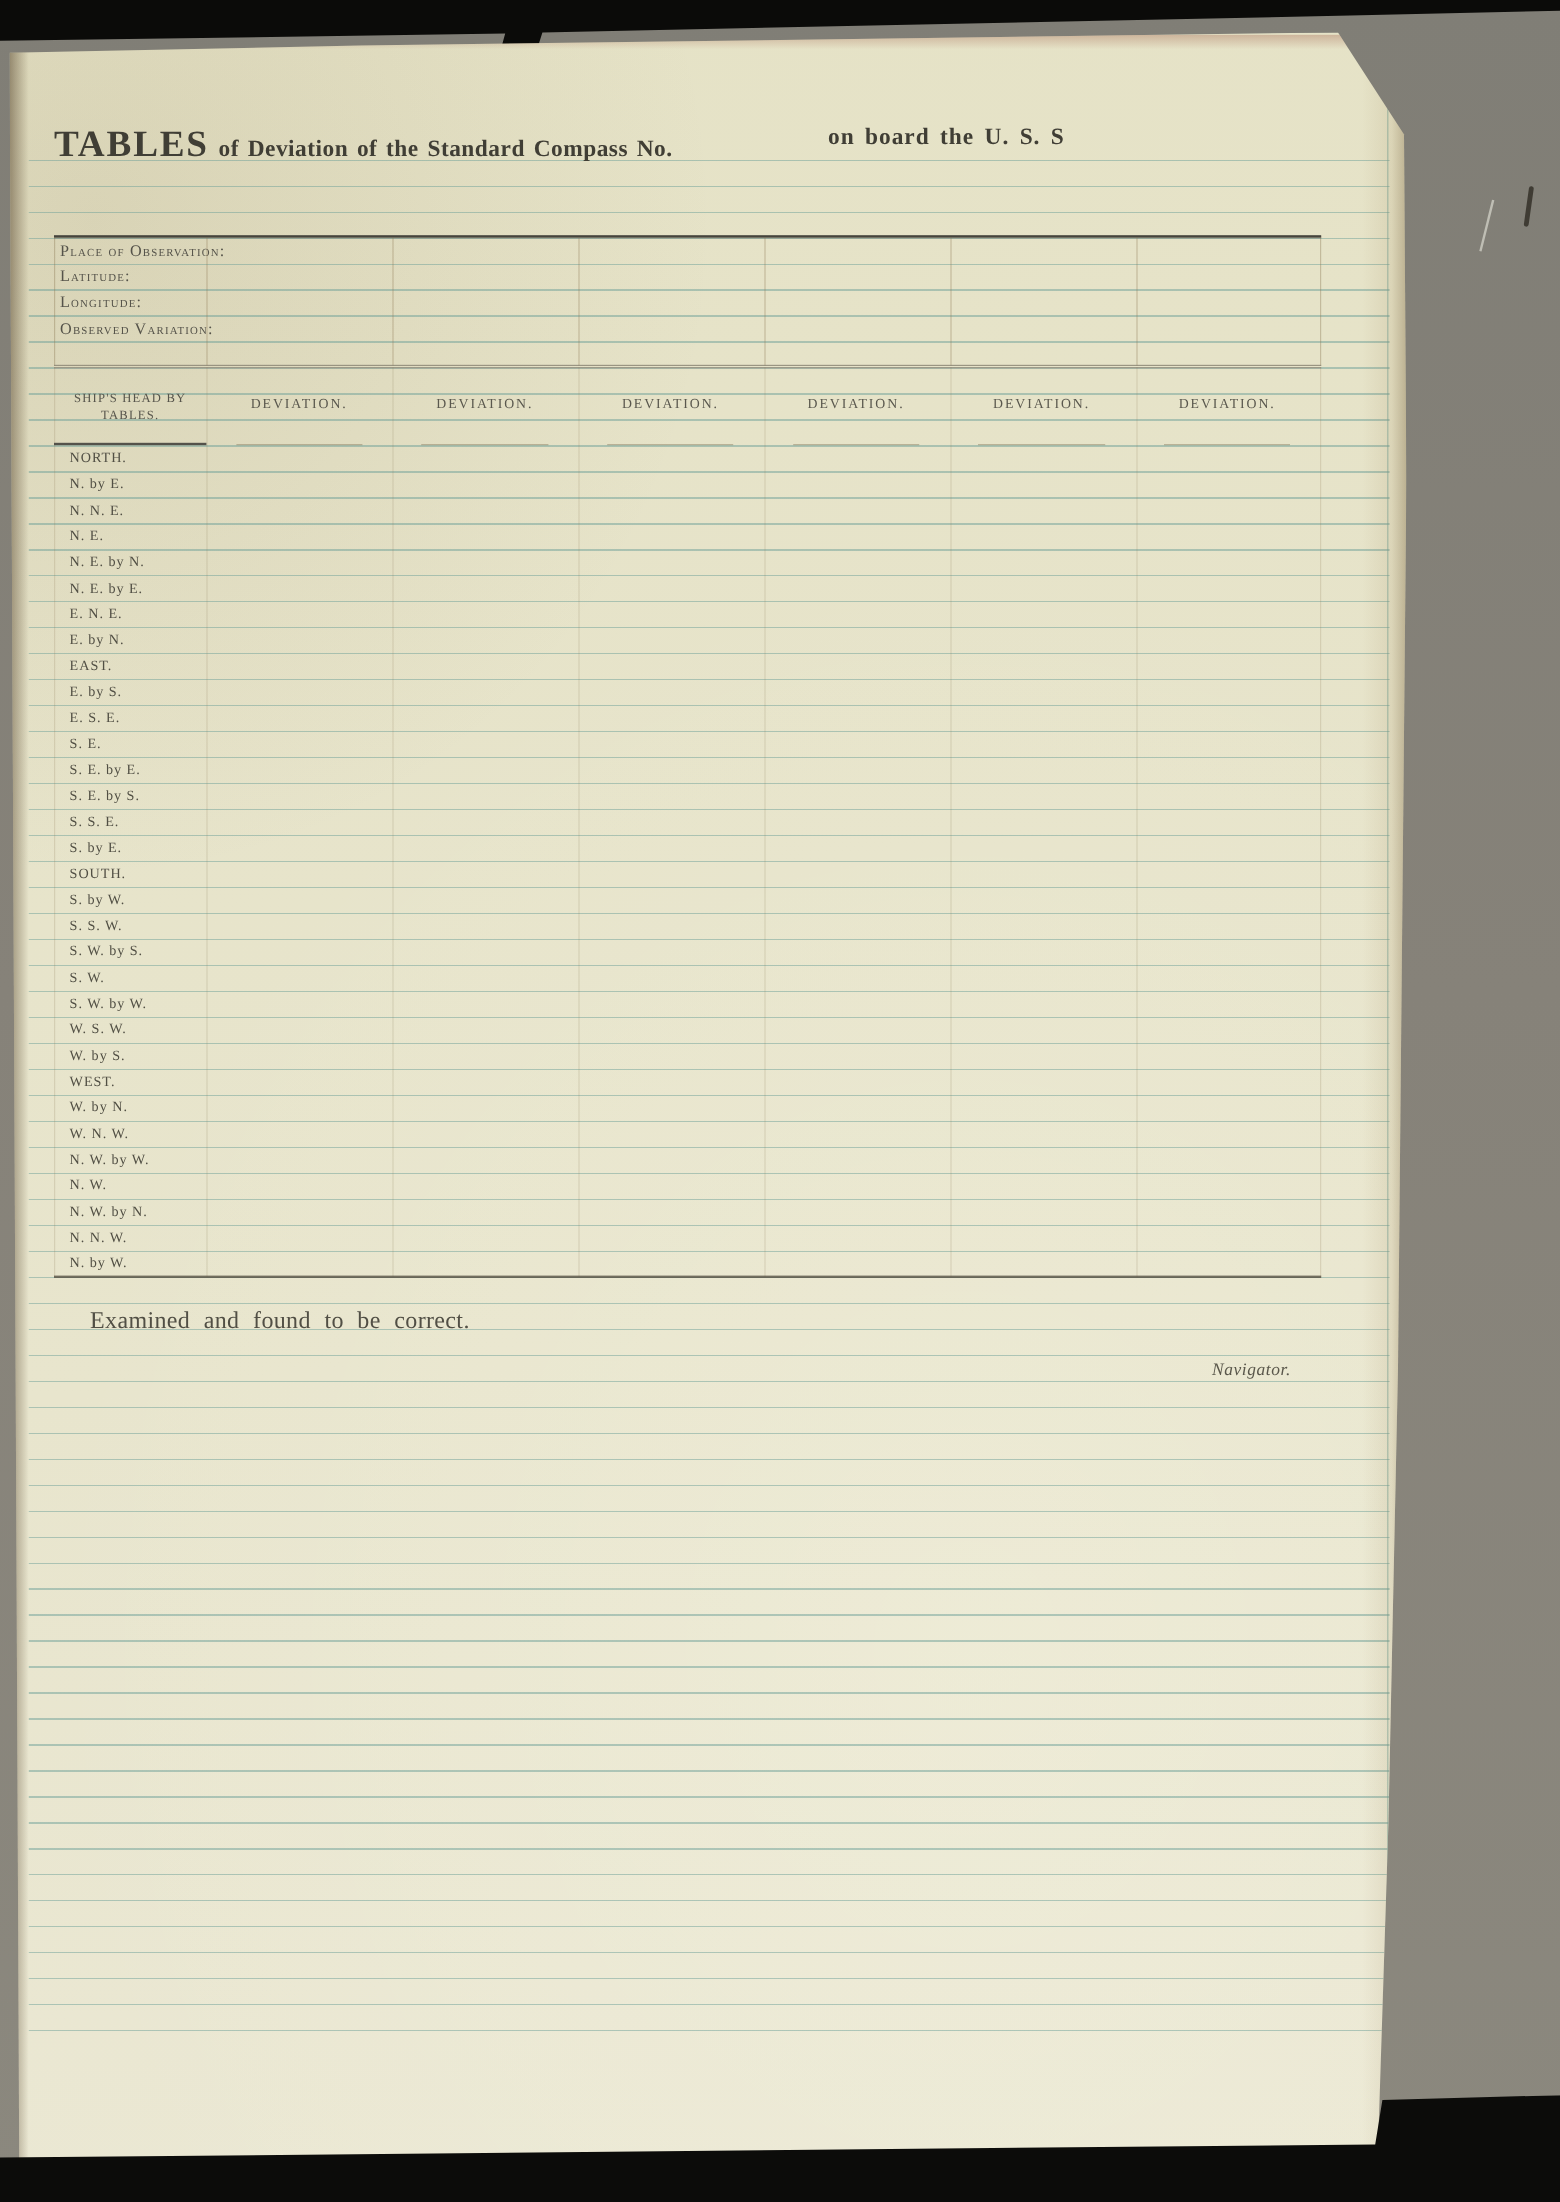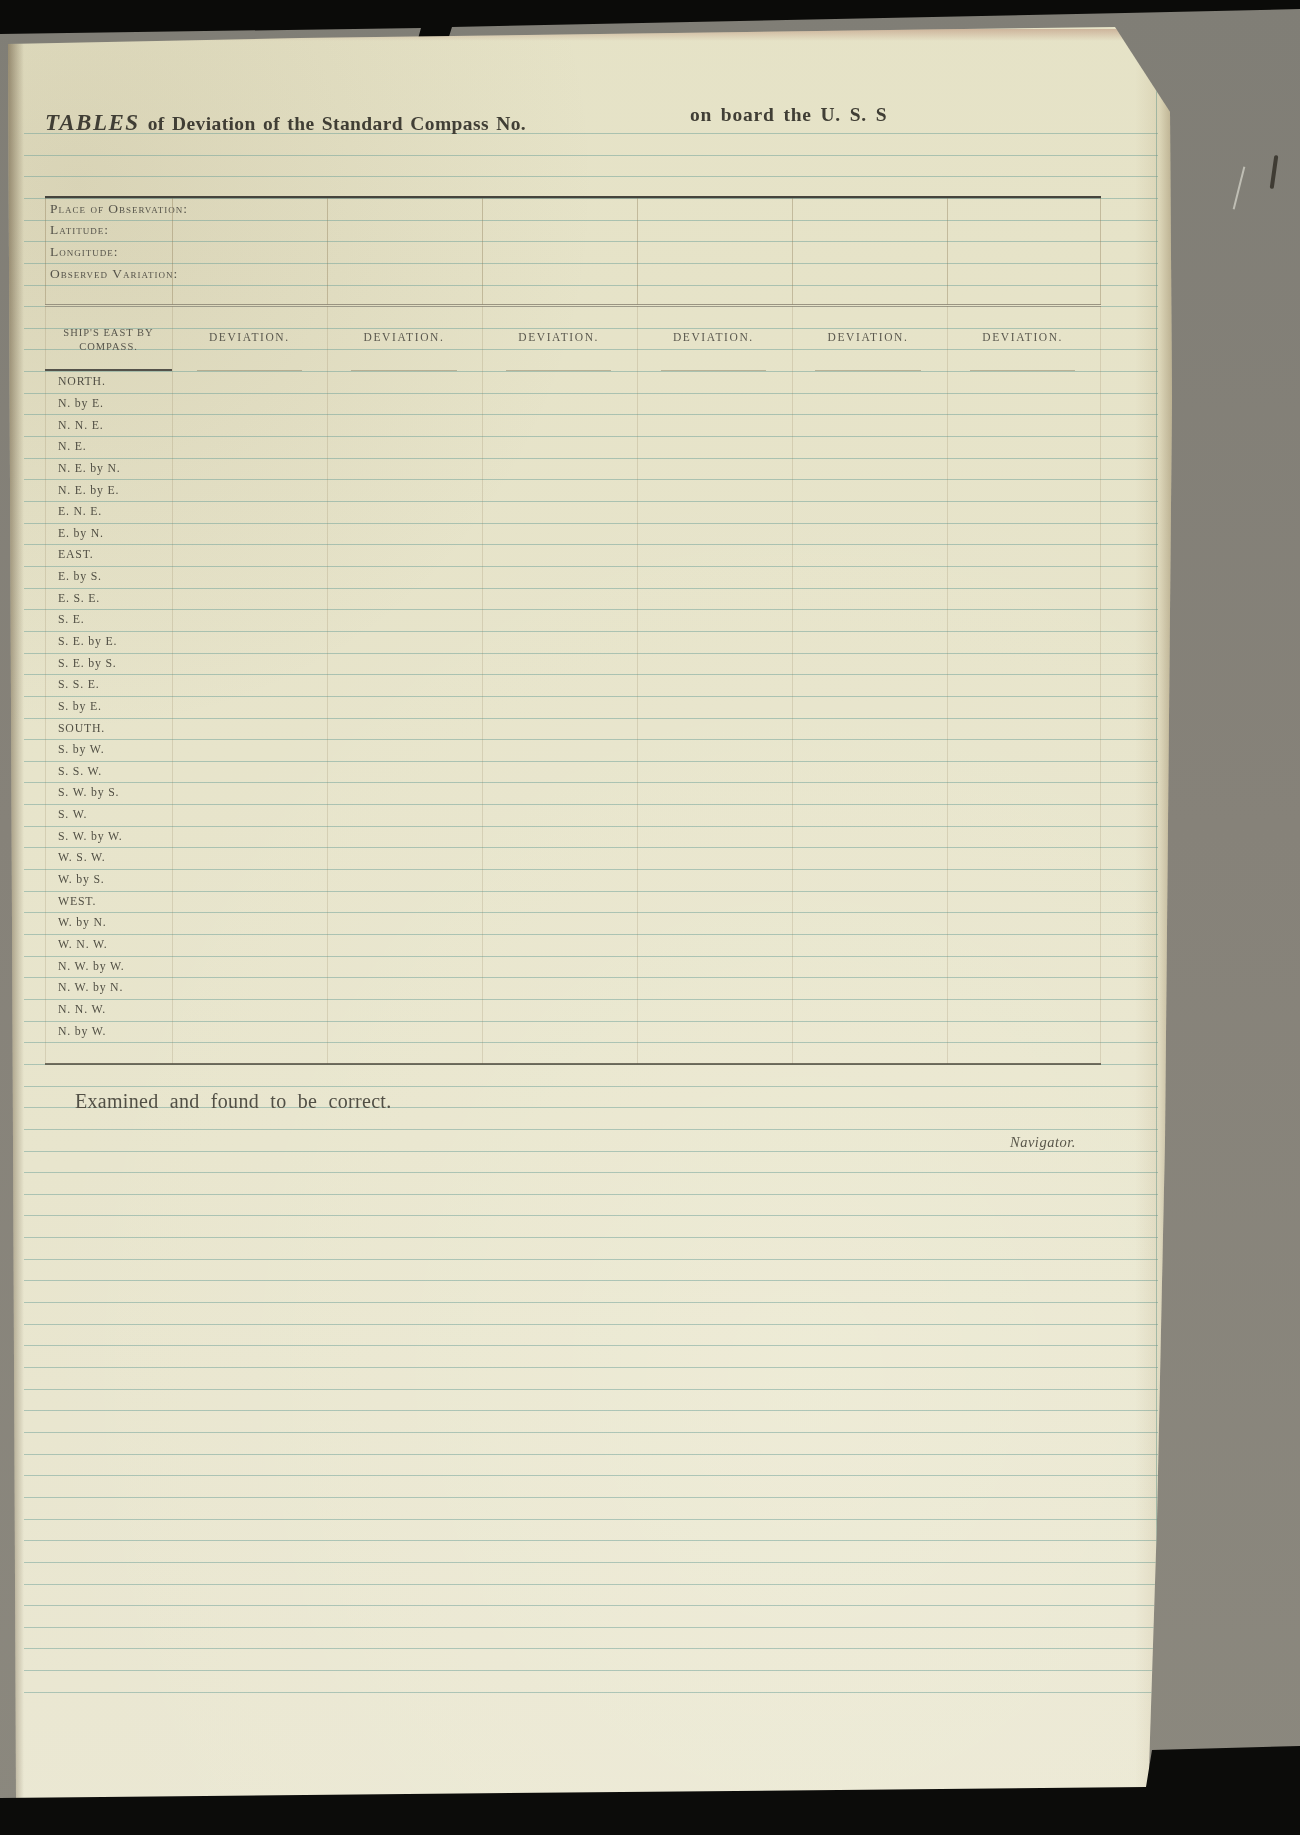--- a/index.html
+++ b/index.html
@@ -25,21 +25,21 @@
       linear-gradient(175deg,#e5e2c6 0%,#e8e5cd 60%,#ebe8d4 100%);
   }
   .ruled{
     position:absolute;left:24px;top:133px;width:1134px;height:1572px;
     background:repeating-linear-gradient(180deg,
       rgba(110,160,152,.50) 0px, rgba(110,160,152,.50) 1px,
       transparent 1px, transparent 21.65px);
   }
   .margin-line{position:absolute;left:1156px;top:40px;width:1px;height:1750px;background:rgba(110,160,152,.55);}
   .title{position:absolute;left:45px;top:101px;margin:0;font-weight:bold;color:#403e35;white-space:nowrap;width:1100px;}
-  .t1{font-size:23px;letter-spacing:1.5px;font-style:italic;}
+  .t1{font-size:31px;letter-spacing:1.5px;}
   .t2{font-size:19.5px;letter-spacing:.4px;word-spacing:2px;}
   .t3{position:absolute;left:645px;top:3px;font-size:19.5px;letter-spacing:.8px;word-spacing:3px;font-weight:bold;}
   .rule-heavy{position:absolute;left:45px;top:196px;width:1056px;height:2px;background:#45443c;box-shadow:0 1px 0 rgba(69,68,60,.25);}
   .fields{position:absolute;left:0;top:198px;width:1160px;}
   .field-row{height:21.65px;display:flex;align-items:center;padding-left:50px;}
   .field-label{font-variant:small-caps;font-size:13.5px;letter-spacing:1px;color:#55534a;}
   .rule-double{position:absolute;left:45px;top:304px;width:1056px;height:3px;opacity:.85;
     background:linear-gradient(180deg,#8d8776 0 1px,transparent 1px 2px,#9a9382 2px 3px);}
   .vl{position:absolute;width:1px;}
   .vl-top{top:198px;height:107px;background:rgba(140,120,85,.38);}
@@ -119,21 +119,21 @@
 
     <div class="vl vl-body x0"></div>
     <div class="vl vl-body x1"></div>
     <div class="vl vl-body x2"></div>
     <div class="vl vl-body x3"></div>
     <div class="vl vl-body x4"></div>
     <div class="vl vl-body x5"></div>
     <div class="vl vl-body x6"></div>
     <div class="vl vl-body x7"></div>
 
-    <div class="col1-header">SHIP'S EAST BY COMPASS.</div>
+    <div class="col1-header">SHIP'S HEAD BY TABLES.</div>
     <div class="col1-underline"></div>
 
     <div class="dev-row">
 
         <div class="dev-cell">DEVIATION.</div>
 
         <div class="dev-cell">DEVIATION.</div>
 
         <div class="dev-cell">DEVIATION.</div>
 
@@ -195,20 +195,21 @@
         <div class="compass-row">W. by S.</div>
 
         <div class="compass-row">WEST.</div>
 
         <div class="compass-row">W. by N.</div>
 
         <div class="compass-row">W. N. W.</div>
 
         <div class="compass-row">N. W. by W.</div>
 
+        <div class="compass-row">N. W.</div>
 
         <div class="compass-row">N. W. by N.</div>
 
         <div class="compass-row">N. N. W.</div>
 
         <div class="compass-row">N. by W.</div>
       </div>
 
     <div class="rule-bottom"></div>
 

